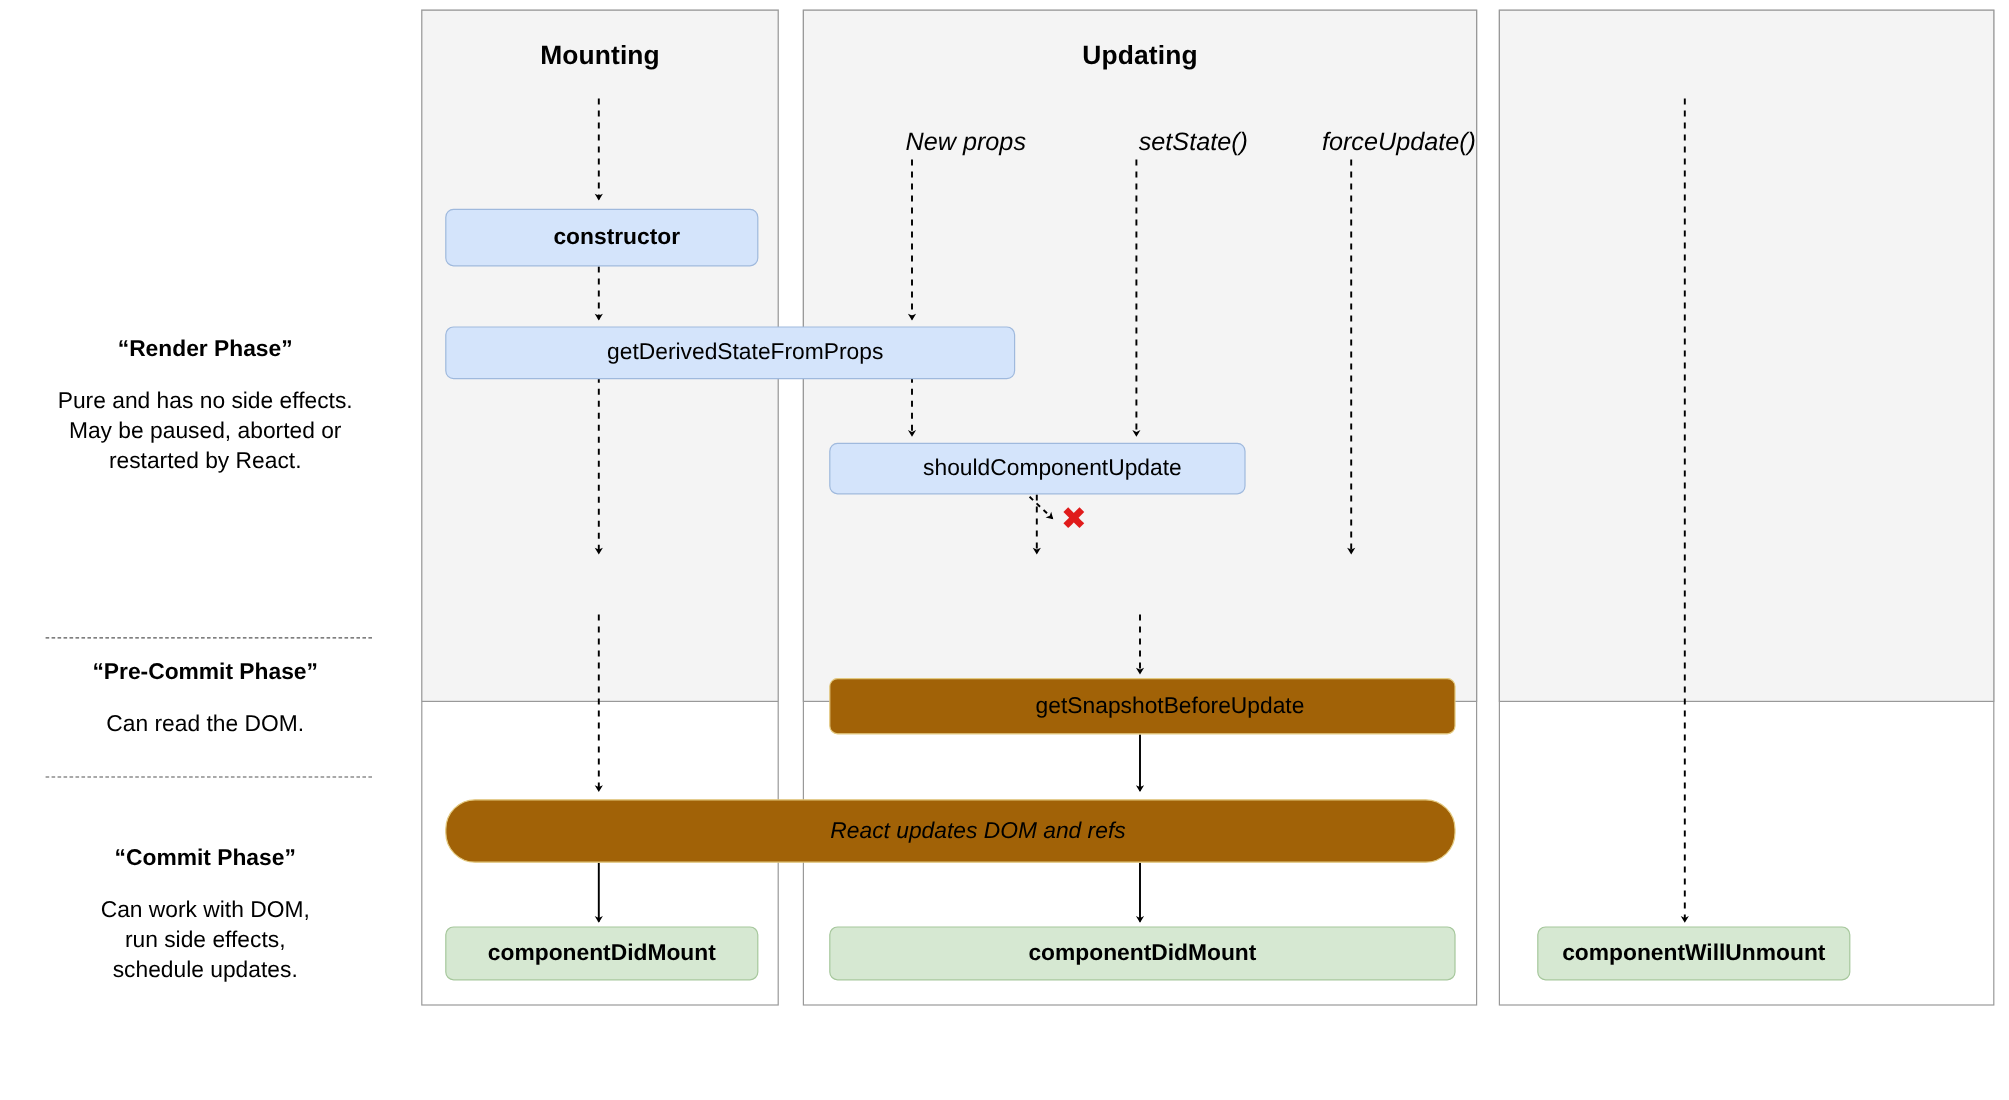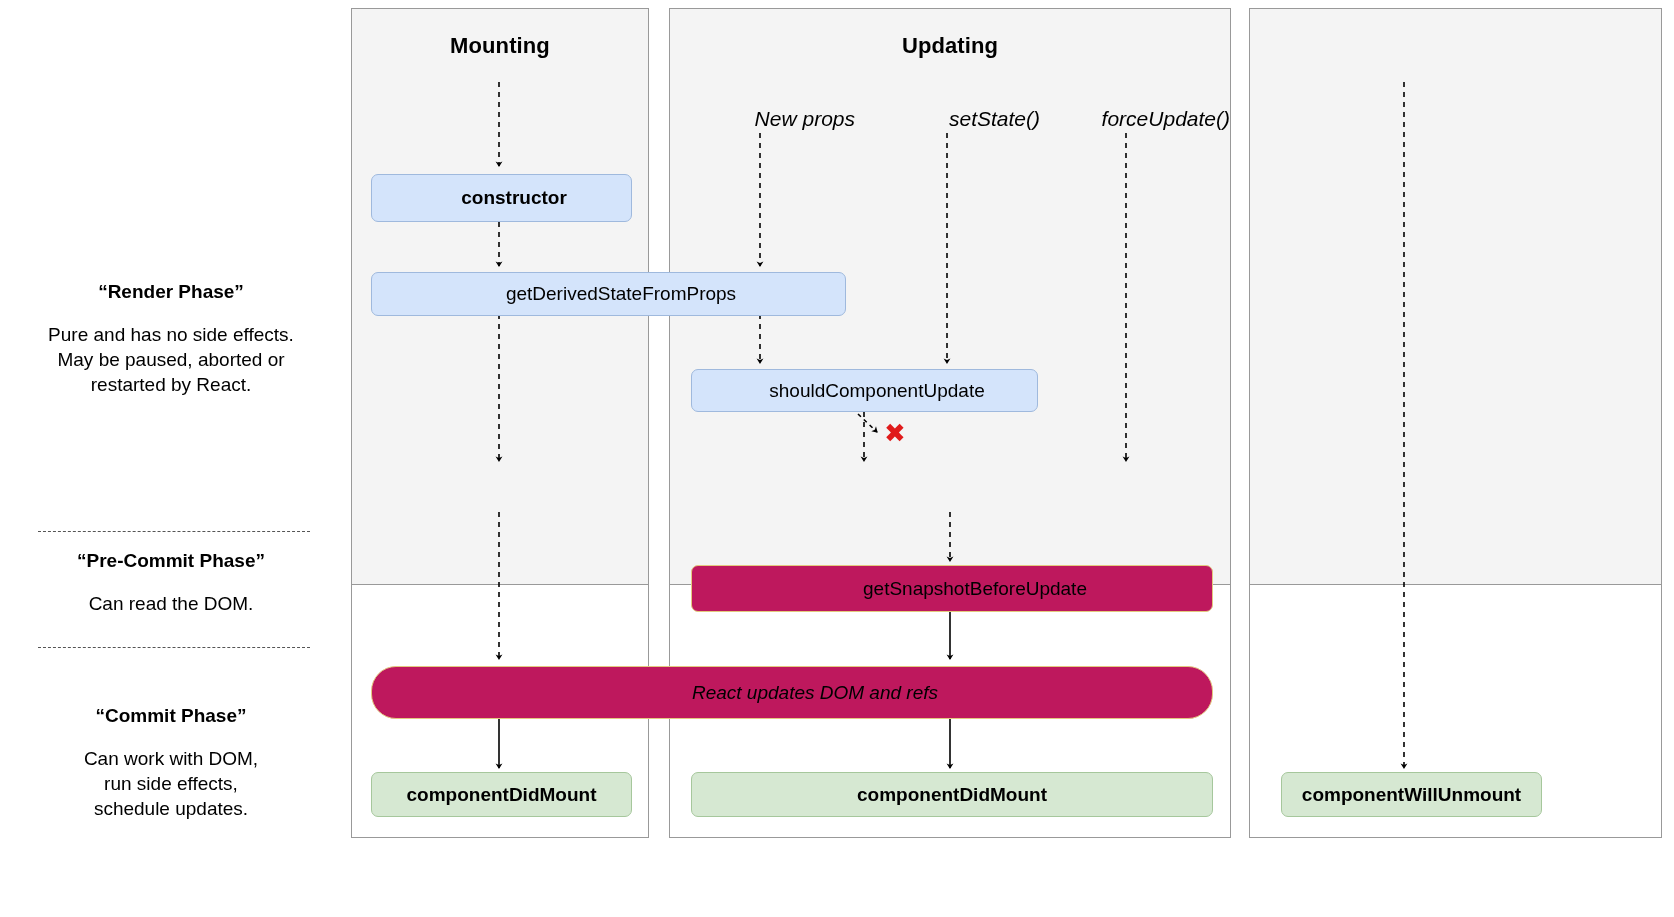--- a/index.html
+++ b/index.html
@@ -83,21 +83,21 @@
     text-align: center;
     line-height: 1.15;
     white-space: nowrap;
   }
   .node.blue {
     background: #d4e4fb;
     border: 1.2px solid #9fb9dd;
     padding-left: 25px;
   }
   .node.yellow {
-    background: #be185d;
+    background: #a16207;
     border: 1.2px solid #e3c97f;
     padding-left: 46px;
   }
   .node.green {
     background: #d6e8d2;
     border: 1.2px solid #a6c79c;
   }
   .node.bold { font-weight: bold; }
   .node.italic { font-style: italic; }
 

